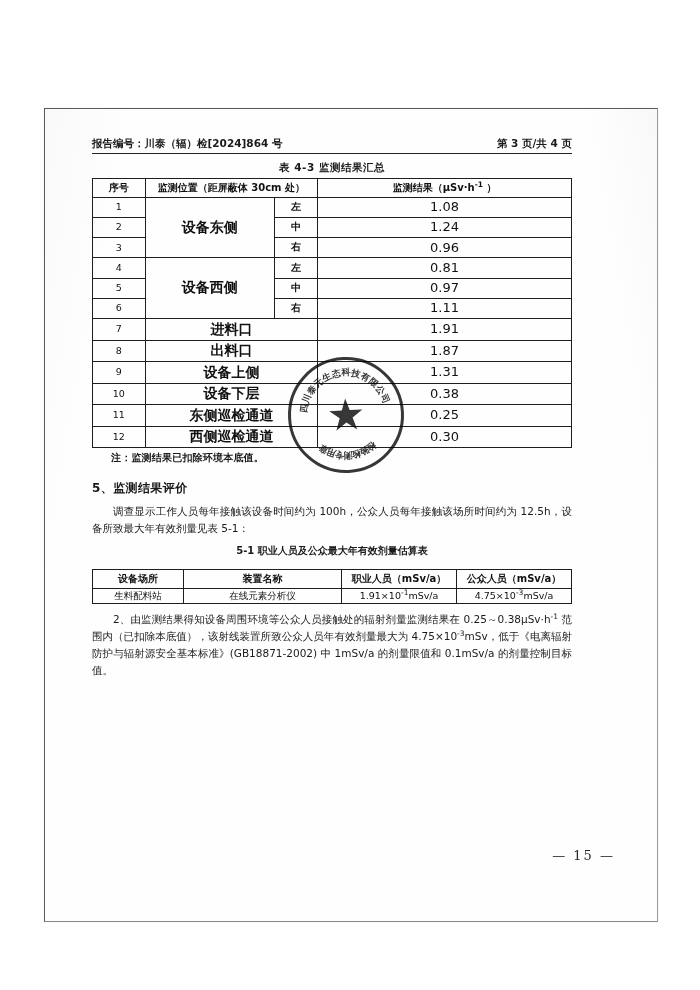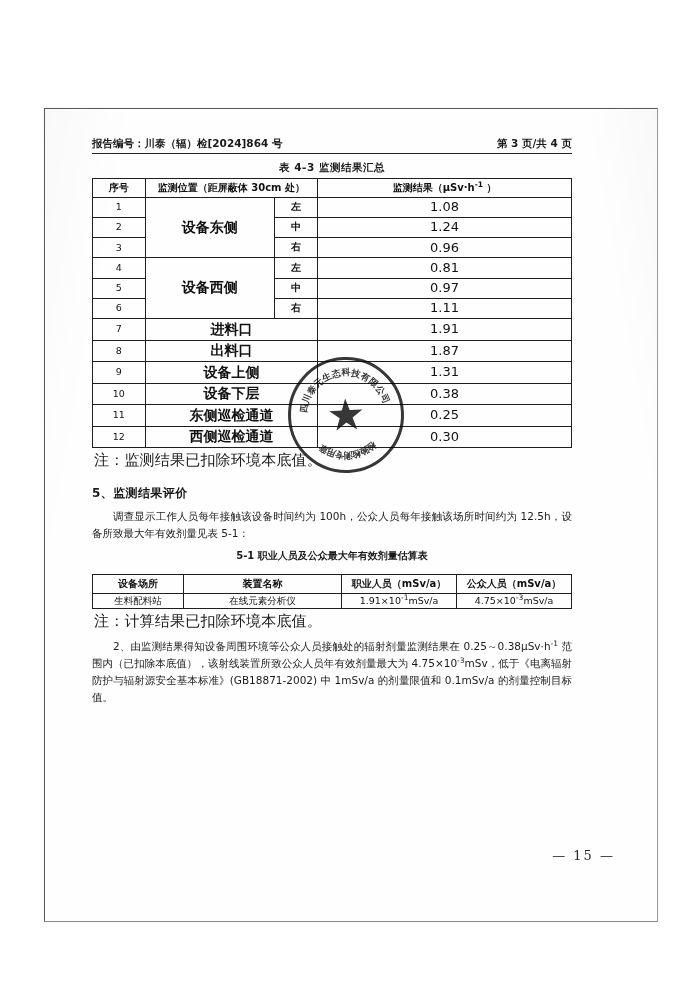--- a/index.html
+++ b/index.html
@@ -118,23 +118,23 @@
   .col-res   { width: 53%; }
 
   
   .t51 th, .t51 td { font-size: 9.5px; padding: 3px 2px; }
   .t51 .c1 { width: 19%; }
   .t51 .c2 { width: 33%; }
   .t51 .c3 { width: 24%; }
   .t51 .c4 { width: 24%; }
 
   .tbl-note {
-    font-size: 15px;
-    font-weight: normal;
-    margin: 3px 0 0 2px;
+    font-size: 10px;
+    font-weight: bold;
+    margin: 3px 0 0 19px;
     letter-spacing: 0.2px;
   }
 
   
   .sec-heading {
     font-size: 12px;
     font-weight: bold;
     margin: 15px 0 6px 0;
     letter-spacing: 0.4px;
   }
@@ -325,21 +325,20 @@
       </thead>
       <tbody id="tbl51-body">
           <tr>
             <td>生料配料站</td>
             <td>在线元素分析仪</td>
             <td>1.91×10<sup>-1</sup>mSv/a</td>
             <td>4.75×10<sup>-3</sup>mSv/a</td>
           </tr>
         </tbody>
     </table>
-    <div class="tbl-note">注：计算结果已扣除环境本底值。</div>
 
     <p class="body-para spaced" id="para2">2、由监测结果得知设备周围环境等公众人员接触处的辐射剂量监测结果在 0.25～0.38μSv·h<sup>-1</sup> 范围内（已扣除本底值），该射线装置所致公众人员年有效剂量最大为 4.75×10<sup>-3</sup>mSv，低于《电离辐射防护与辐射源安全基本标准》(GB18871-2002) 中 1mSv/a 的剂量限值和 0.1mSv/a 的剂量控制目标值。</p>
 
   </div>
 
   <div class="seal" id="seal-main">
     <div class="seal-arc-text" id="seal-top-arc">
         <span style="transform: rotate(-78deg) translate(0px, -42px) rotate(0deg) translate(-50%, -50%);">四</span>
         <span style="transform: rotate(-64.5deg) translate(0px, -42px) rotate(0deg) translate(-50%, -50%);">川</span>
         <span style="transform: rotate(-51deg) translate(0px, -42px) rotate(0deg) translate(-50%, -50%);">泰</span>

